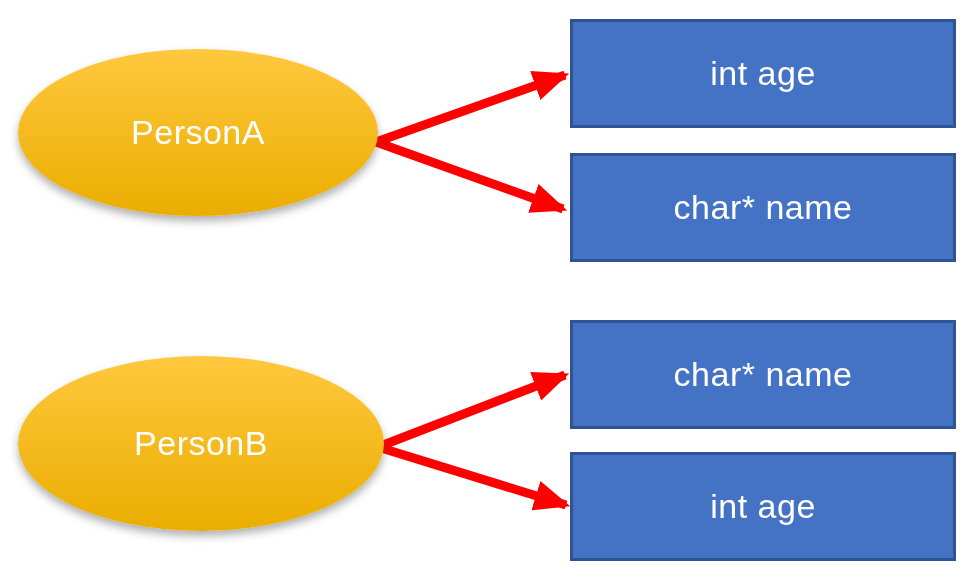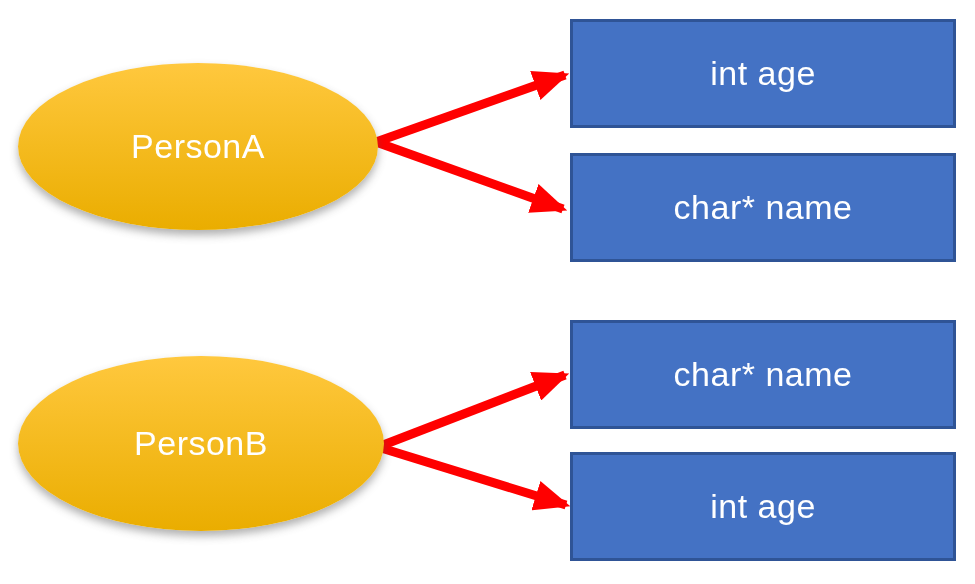--- a/index.html
+++ b/index.html
@@ -54,21 +54,21 @@
     border: 3px solid var(--box-border, #2f5496);
     display: flex;
     align-items: center;
     justify-content: center;
   }
   .attr-label {
     color: var(--label, #ffffff);
     font-size: 34px;
     letter-spacing: 0.5px;
   }
-  .ellipse-a { left: 18px;  top: 63px;  width: 360px; height: 167px; }
+  .ellipse-a { left: 18px;  top: 49px;  width: 360px; height: 167px; }
   .ellipse-b { left: 18px;  top: 356px; width: 366px; height: 175px; }
   .box-a1 { top: 19px;  }
   .box-a2 { top: 153px; }
   .box-b1 { top: 320px; }
   .box-b2 { top: 452px; }
 </style>
 </head>
 <body>
 
 <div class="canvas" style="--bg: #ffffff; --gold-top: #ffc83e; --gold-bottom: #eaad00; --box-fill: #4472c4; --box-border: #2f5496; --arrow: #ff0000; --label: #ffffff;">

